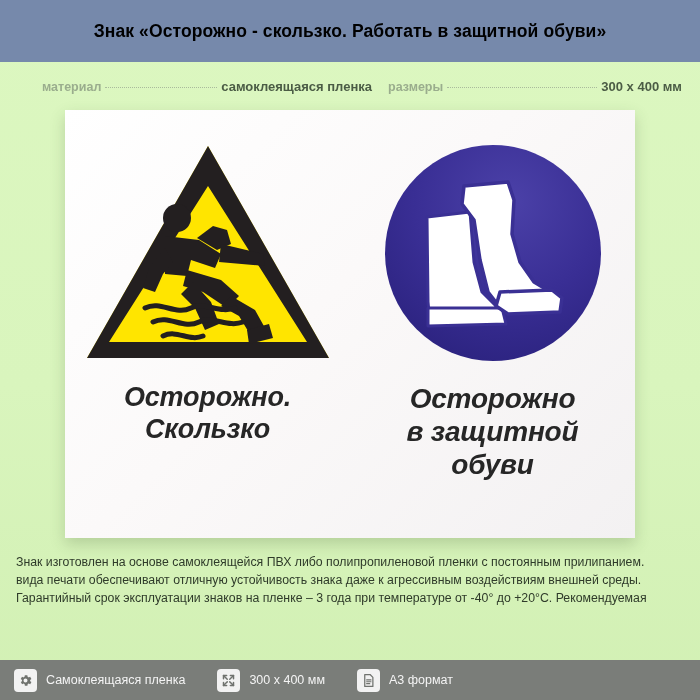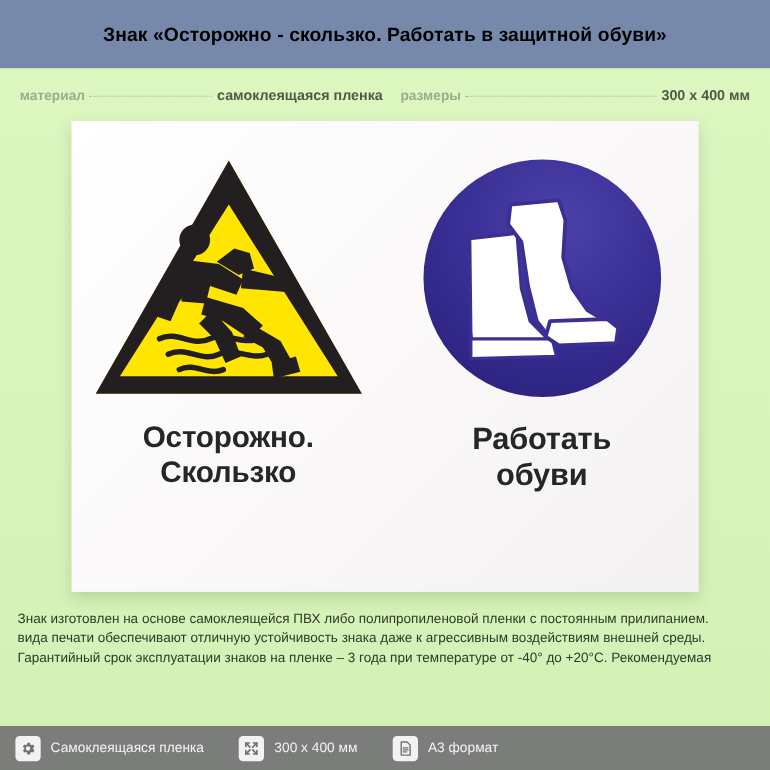--- a/index.html
+++ b/index.html
@@ -43,20 +43,21 @@
 
   
   .spec-strip {
     flex: none;
     height: 48px;
     display: flex;
     align-items: center;
     padding: 0 18px;
     gap: 16px;
     box-sizing: border-box;
+    margin-left: 24px;
   }
   .spec-item {
     display: flex;
     align-items: baseline;
     font-size: 12.5px;
     white-space: nowrap;
   }
   .spec-item.material { flex: 0 0 auto; width: 330px; }
   .spec-item.size { flex: 1 1 auto; }
   .spec-label {
@@ -98,20 +99,21 @@
     overflow: hidden;
   }
   .sign-col {
     flex: 1 1 50%;
     display: flex;
     flex-direction: column;
     align-items: center;
     justify-content: flex-start;
     padding-top: 18px;
     box-sizing: border-box;
+    font-style: italic;
   }
   .pictogram-box {
     height: 250px;
     display: flex;
     align-items: center;
     justify-content: center;
   }
   .sign-caption {
     text-align: center;
     font-size: 27px;
@@ -250,21 +252,22 @@
 
             <path d="M46 166 L120 166 L124 182 L46 184 Z" fill="#ffffff" stroke="#3a3094" stroke-width="3" stroke-linejoin="round"></path>
 
             <path d="M82 44 L126 40 L132 58 L130 92 L138 120 L152 140 L172 152 L176 166
                      L120 168 L106 150 L98 118 L92 78 L80 62 Z" fill="#ffffff" stroke="#3a3094" stroke-width="3.5" stroke-linejoin="round"></path>
 
             <path d="M118 150 L170 148 L180 156 L178 170 L126 172 L114 164 Z" fill="#ffffff" stroke="#3a3094" stroke-width="3.5" stroke-linejoin="round"></path>
           </svg>
         </div>
         <div class="sign-caption boots">
-          <div>Работать</div>
+          <div>Осторожно</div>
+          <div>в защитной</div>
           <div>обуви</div>
         </div>
       </div>
 
     </div>
   </div>
 
   <div class="description">
     <div>Знак изготовлен на основе самоклеящейся ПВХ либо полипропиленовой пленки с постоянным прилипанием.</div>
     <div>вида печати обеспечивают отличную устойчивость знака даже к агрессивным воздействиям внешней среды.</div>

